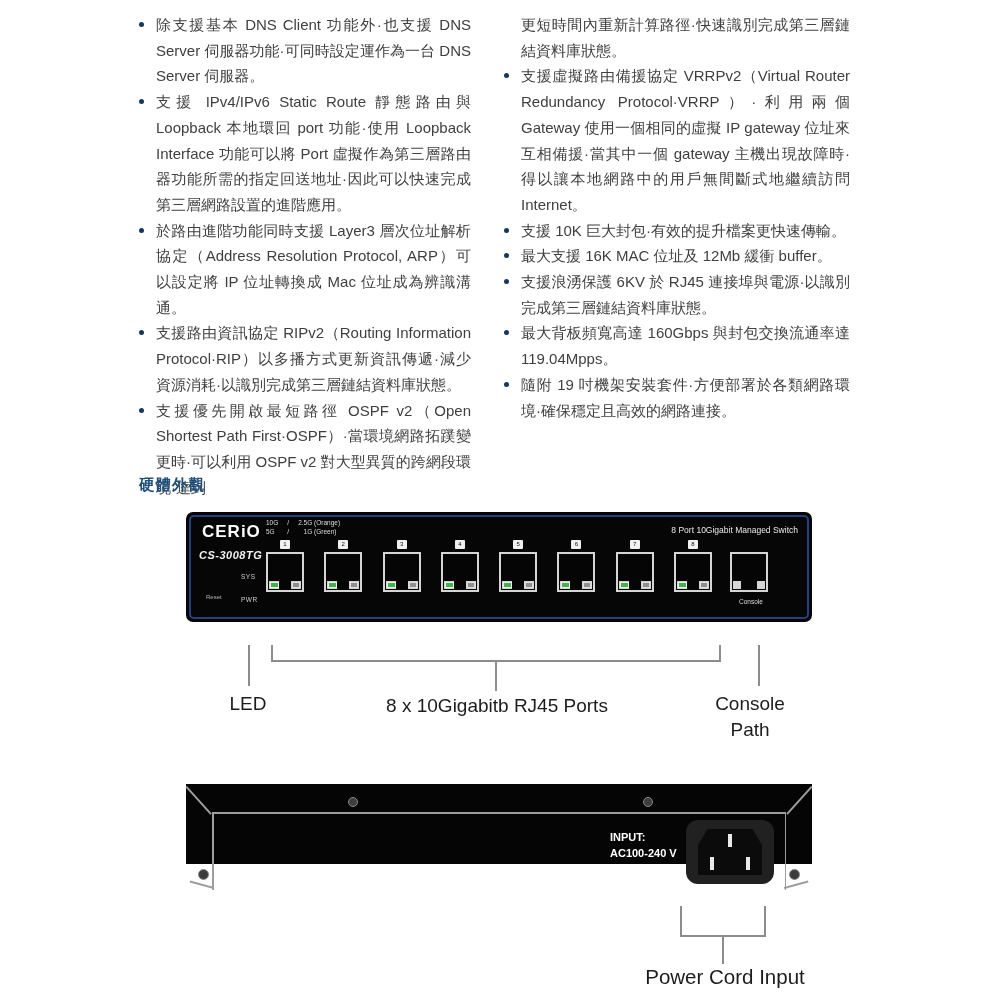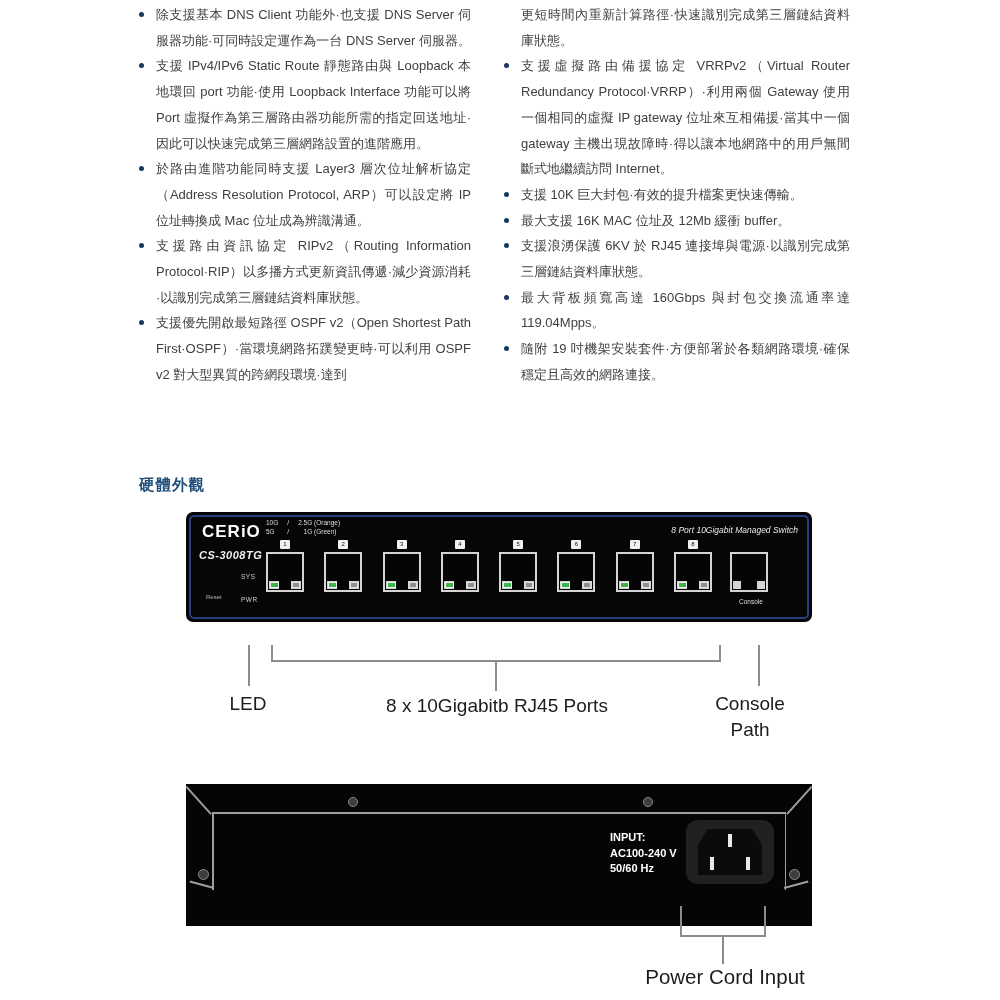--- a/index.html
+++ b/index.html
@@ -5,21 +5,21 @@
   :root{
     --heading:#1F4E79; --body-text:#3F3F3F; --bullet:#17375E;
     --panel-border:#24407E; --led-green:#3DB54A; --callout:#8C8C8C;
   }
   *{margin:0;padding:0;box-sizing:border-box;}
   html,body{width:1000px;height:1000px;background:#fff;overflow:hidden;
     font-family:"Liberation Sans",sans-serif;}
   .page{position:relative;width:1000px;height:1000px;background:#fff;}
 
   
-  .col{position:absolute;top:2px;font-size:13px;line-height:25.7px;color:var(--body-text);}
+  .col{position:absolute;top:12px;font-size:15px;line-height:25.7px;color:var(--body-text);}
   .col-left{left:133px;width:338px;}
   .col-right{left:498px;width:352px;}
   .col ul{list-style:none;}
   .col li,.col p{padding-left:23px;text-align:justify;position:relative;}
   .col li::before{content:"";position:absolute;left:6px;top:10px;width:5px;height:5px;
     border-radius:50%;background:var(--bullet);}
 
   
   .sec-heading{position:absolute;left:139px;top:475px;font-size:15.5px;font-weight:bold;
     color:var(--heading);letter-spacing:1px;}
@@ -31,21 +31,21 @@
     border-radius:5px;pointer-events:none;}
   .brand{position:absolute;left:16px;top:10px;color:#fff;font-weight:bold;font-size:17px;
     letter-spacing:1px;}
   .model{position:absolute;left:13px;top:37px;color:#f2f2f2;font-weight:bold;font-size:11px;
     letter-spacing:.5px;font-style:italic;}
   .lbl-sys{position:absolute;left:55px;top:61px;font-size:6.5px;color:#cfcfcf;letter-spacing:.5px;}
   .lbl-reset{position:absolute;left:20px;top:82px;font-size:6px;color:#b5b5b5;}
   .lbl-pwr{position:absolute;left:55px;top:84px;font-size:6.5px;color:#cfcfcf;letter-spacing:.5px;}
   .legend{position:absolute;left:80px;top:7px;font-size:6.5px;line-height:8.5px;color:#ddd;
     white-space:pre;}
-  .panel-title{position:absolute;right:14px;top:13px;font-size:8.5px;color:#e8e8e8;font-style:italic;}
+  .panel-title{position:absolute;right:14px;top:13px;font-size:8.5px;color:#e8e8e8;}
   .ports-row{position:absolute;left:80px;top:28px;width:446px;display:flex;
     justify-content:space-between;}
   .port-group{width:38px;display:flex;flex-direction:column;align-items:center;}
   .port-num{width:10px;height:9px;background:#f0f0f0;color:#111;font-size:6px;line-height:9px;
     text-align:center;border-radius:1px;margin-bottom:3px;}
   .jack{position:relative;width:38px;height:40px;border:2px solid #d5d5d5;background:#050505;}
   .jack .strip{position:absolute;left:1px;right:1px;bottom:1px;height:8px;background:#d5d5d5;}
   .jack .notch{position:absolute;bottom:1px;left:50%;transform:translateX(-50%);width:12px;
     height:8px;background:#050505;}
   .jack .notch.wide{width:16px;}
@@ -58,21 +58,21 @@
     font-size:6.5px;color:#ddd;}
 
   
   .cl{position:absolute;background:var(--callout);}
   .bracket{position:absolute;border-left:2px solid var(--callout);
     border-right:2px solid var(--callout);border-bottom:2px solid var(--callout);}
   .callout-label{position:absolute;color:#1c1c1c;font-size:19px;text-align:center;
     line-height:26px;}
 
   
-  .back-panel{position:absolute;left:186px;top:784px;width:626px;height:142px;background:#050505;}
+  .back-panel{position:absolute;left:186px;top:784px;width:626px;height:80px;background:#050505;}
   .bp-line{position:absolute;background:#9e9e9e;}
   .bp-hline{left:26px;right:26px;top:28px;height:1.5px;}
   .bp-vline-l{left:26px;top:28px;width:1.5px;height:78px;}
   .bp-vline-r{right:26px;top:28px;width:1.5px;height:78px;}
   .bp-diag{width:37px;height:1.5px;}
   .bp-diag.tl{left:1px;top:2px;transform:rotate(48deg);transform-origin:0 0;}
   .bp-diag.tr{right:1px;top:2px;transform:rotate(-48deg);transform-origin:100% 0;}
   .bp-diag.bl{left:3px;top:103px;width:25px;transform:rotate(15deg);transform-origin:100% 50%;}
   .bp-diag.br{right:3px;top:103px;width:25px;transform:rotate(-15deg);transform-origin:0 50%;}
   .screw{position:absolute;border-radius:50%;background:#3d3d3d;border:1.5px solid #8a8a8a;}

